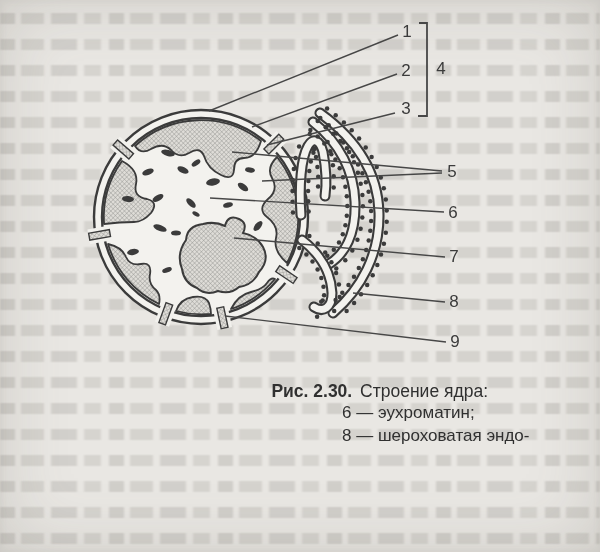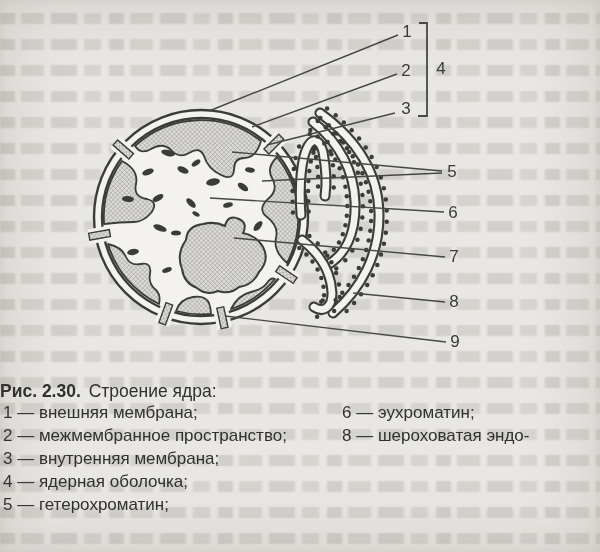--- a/index.html
+++ b/index.html
@@ -24,21 +24,21 @@
     filter:blur(1.1px);
     opacity:.38;
   }
   #page::after{
     content:'';position:absolute;inset:0;z-index:6;pointer-events:none;
     box-shadow:inset 0 0 70px rgba(95,90,80,.20), inset 0 0 8px rgba(95,90,80,.08);
   }
   #fig{position:absolute;left:0;top:0;z-index:1;}
   .caption{
     position:absolute;left:0;top:381px;width:488px;z-index:2;
-    text-align:left;font-size:17.5px;line-height:20px;white-space:nowrap;
+    text-align:right;font-size:17.5px;line-height:20px;white-space:nowrap;
   }
   .caption .cap-label{font-weight:700;}
   .caption .cap-title{margin-left:.45em;}
   .legend-col{
     position:absolute;top:401px;z-index:2;
     font-size:17px;line-height:23px;white-space:nowrap;
   }
   .legend-col.left{left:3px;width:298px;}
   .legend-col.right{left:302px;width:296px;margin-left:40px;}
   svg text{font-family:"Liberation Sans","DejaVu Sans",sans-serif;}
@@ -262,25 +262,18 @@
       <text x="454" y="262">7</text>
       <text x="454" y="307">8</text>
       <text x="455" y="347">9</text>
     </g>
   </svg>
 
   <div class="caption">
     <span class="cap-label">Рис. 2.30.</span><span class="cap-title">Строение ядра:</span>
   </div>
 
-  <div class="legend-col left">
-    <div>1 — внешняя мембрана;</div>
-    <div>2 — межмембранное пространство;</div>
-    <div>3 — внутренняя мембрана;</div>
-    <div>4 — ядерная оболочка;</div>
-    <div>5 — гетерохроматин;</div>
-  </div>
   <div class="legend-col right">
     <div>6 — эухроматин;</div>
     <div>8 — шероховатая эндо-</div>
   </div>
 
 </div>
 
 </body></html>

